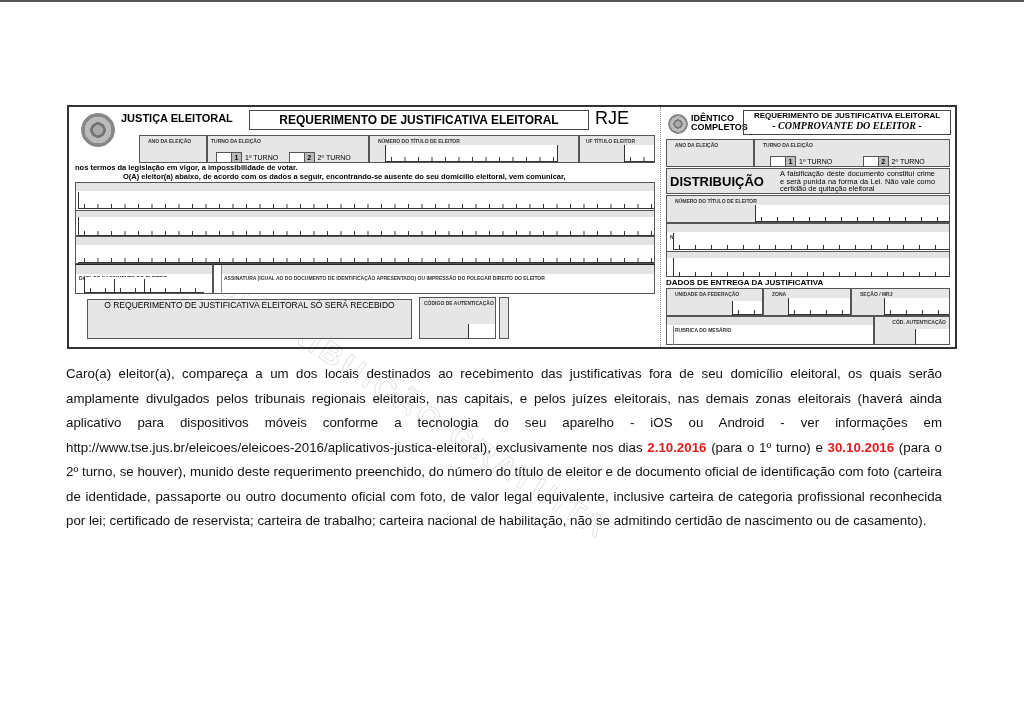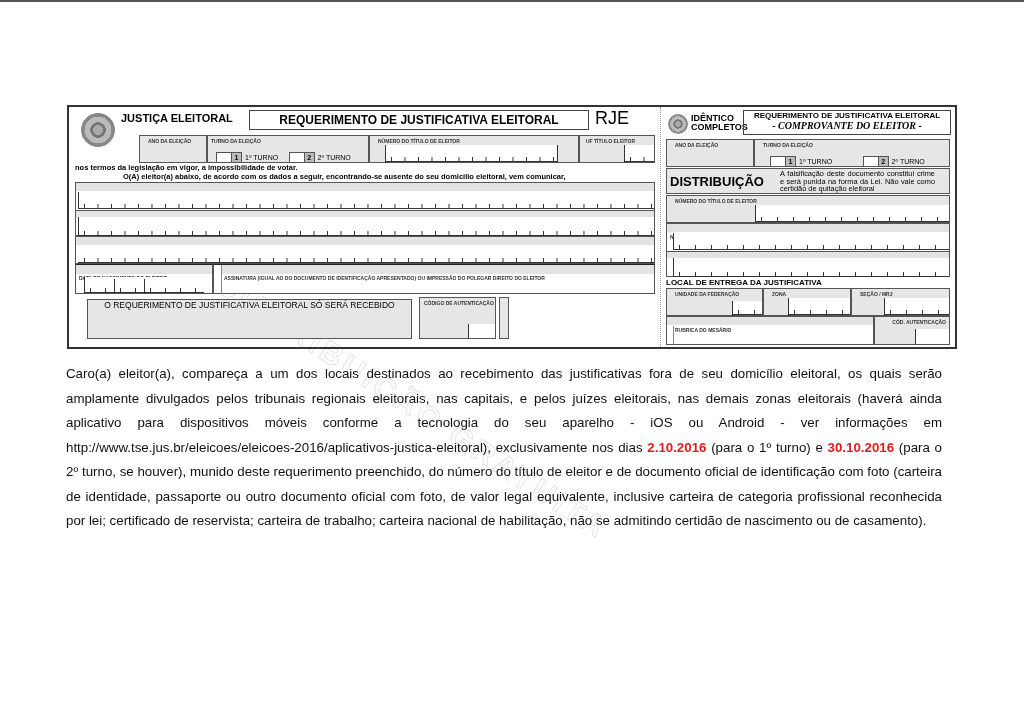--- a/index.html
+++ b/index.html
@@ -187,21 +187,21 @@
         <div class="ticks" style="background-size:16px 4px;"></div>
       </div>
     <div class="vbar" style="left:6px; top:9px; height:17px;"></div>
     <div style="position:absolute; left:0; right:0; top:27px; height:7px; background:#e3e3e3; border-top:1px solid #555;"></div>
     <div class="field" style="left:6px; top:34px; right:0; height:19px;">
         <div class="ticks" style="background-size:16px 4px;"></div>
       </div>
     <div class="vbar" style="left:6px; top:34px; height:19px;"></div>
   </div>
 
-  <div class="section-h" style="left:597px; top:171px;">LOCAL DE ENTREGA DA JUSTIFICATIVA</div>
+  <div class="section-h" style="left:597px; top:171px;">DADOS DE ENTREGA DA JUSTIFICATIVA</div>
 
   <div class="box" style="left:597px; top:181px; width:97px; height:28px;">
     <div class="lbl" style="position:absolute; left:8px; top:2px;">UNIDADE DA FEDERAÇÃO</div>
     <div class="field" style="left:65px; top:12px; right:0; bottom:0;">
         <div class="ticks" style="background-size:16px 4px;"></div>
       </div>
     <div class="vbar" style="left:65px; top:12px; height:15px;"></div>
   </div>
   <div class="box" style="left:694px; top:181px; width:88px; height:28px;">
     <div class="lbl" style="position:absolute; left:8px; top:2px;">ZONA</div>

